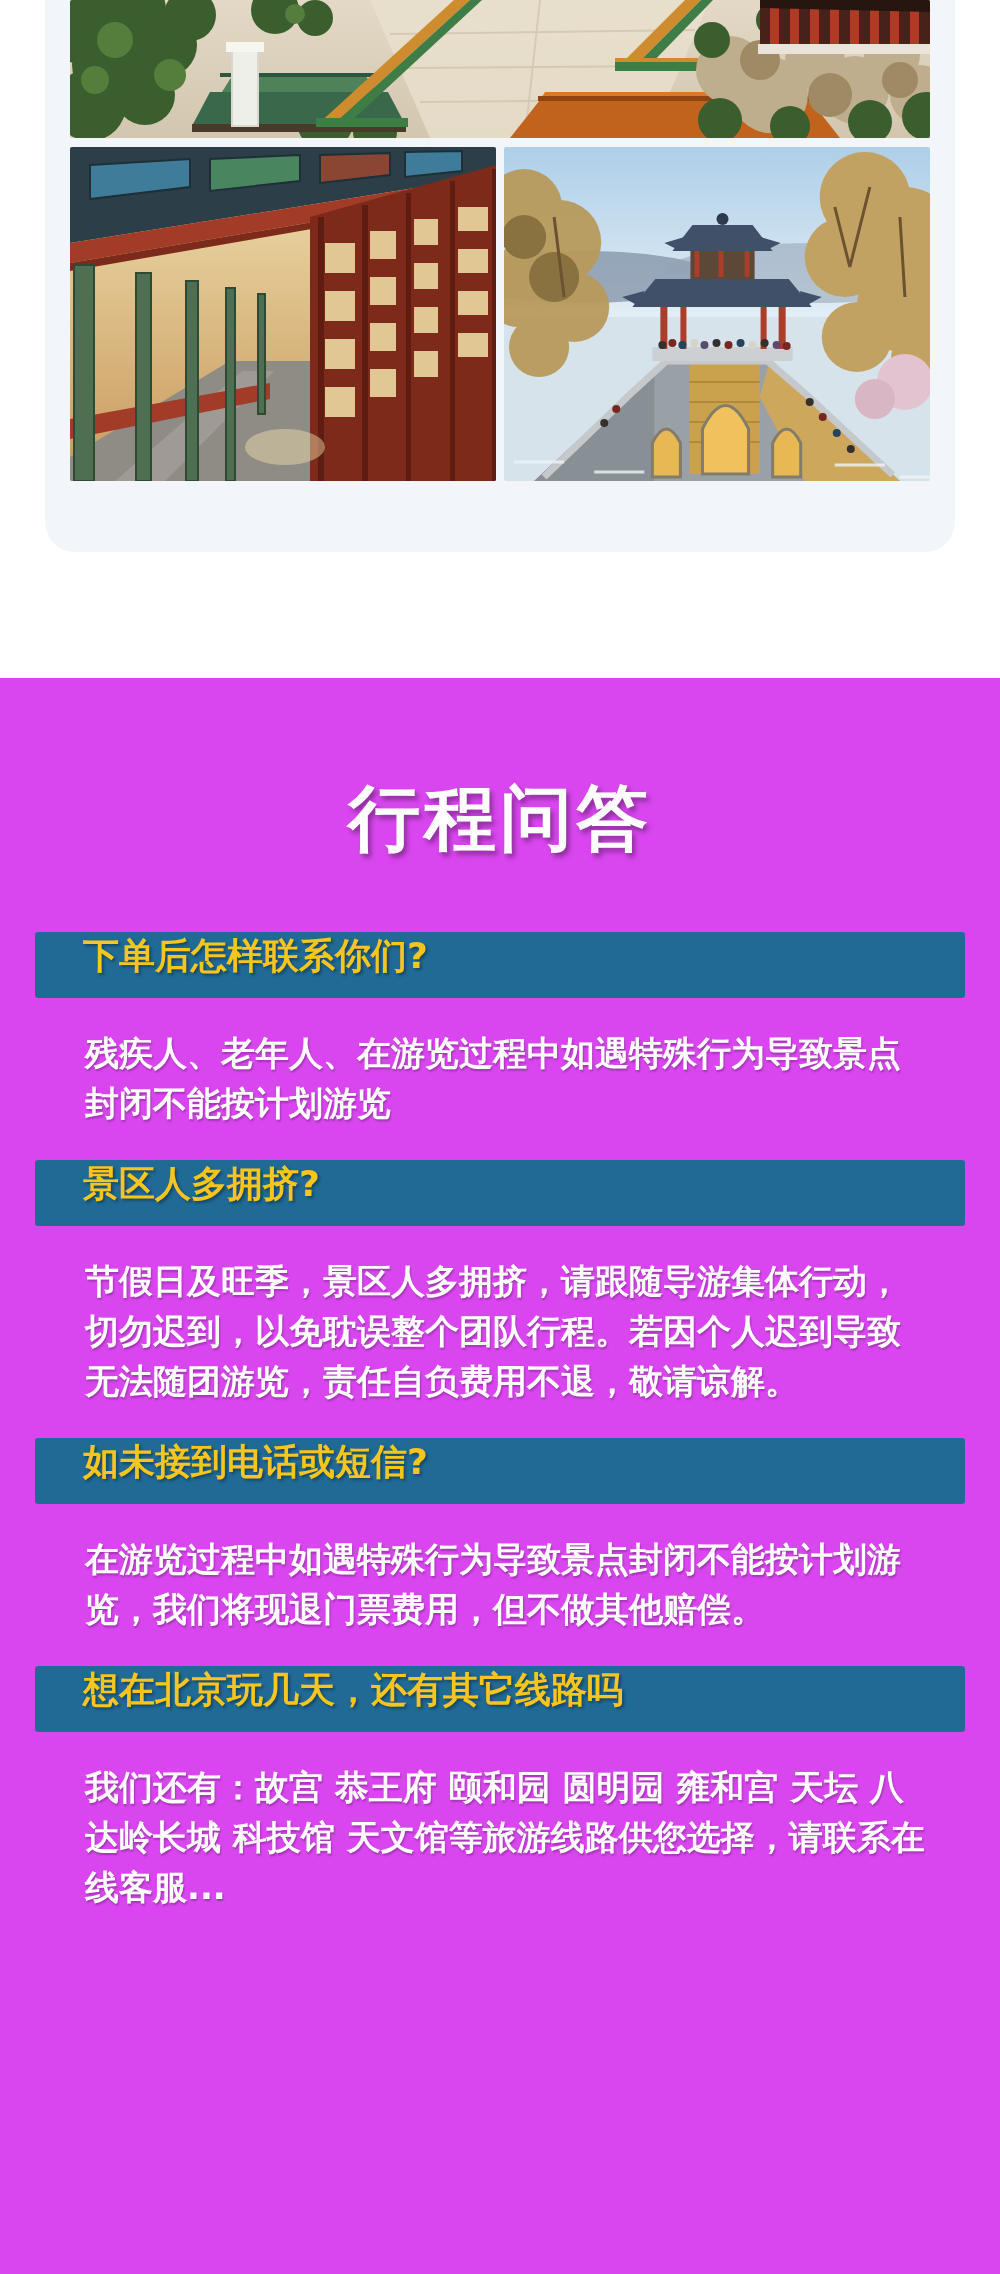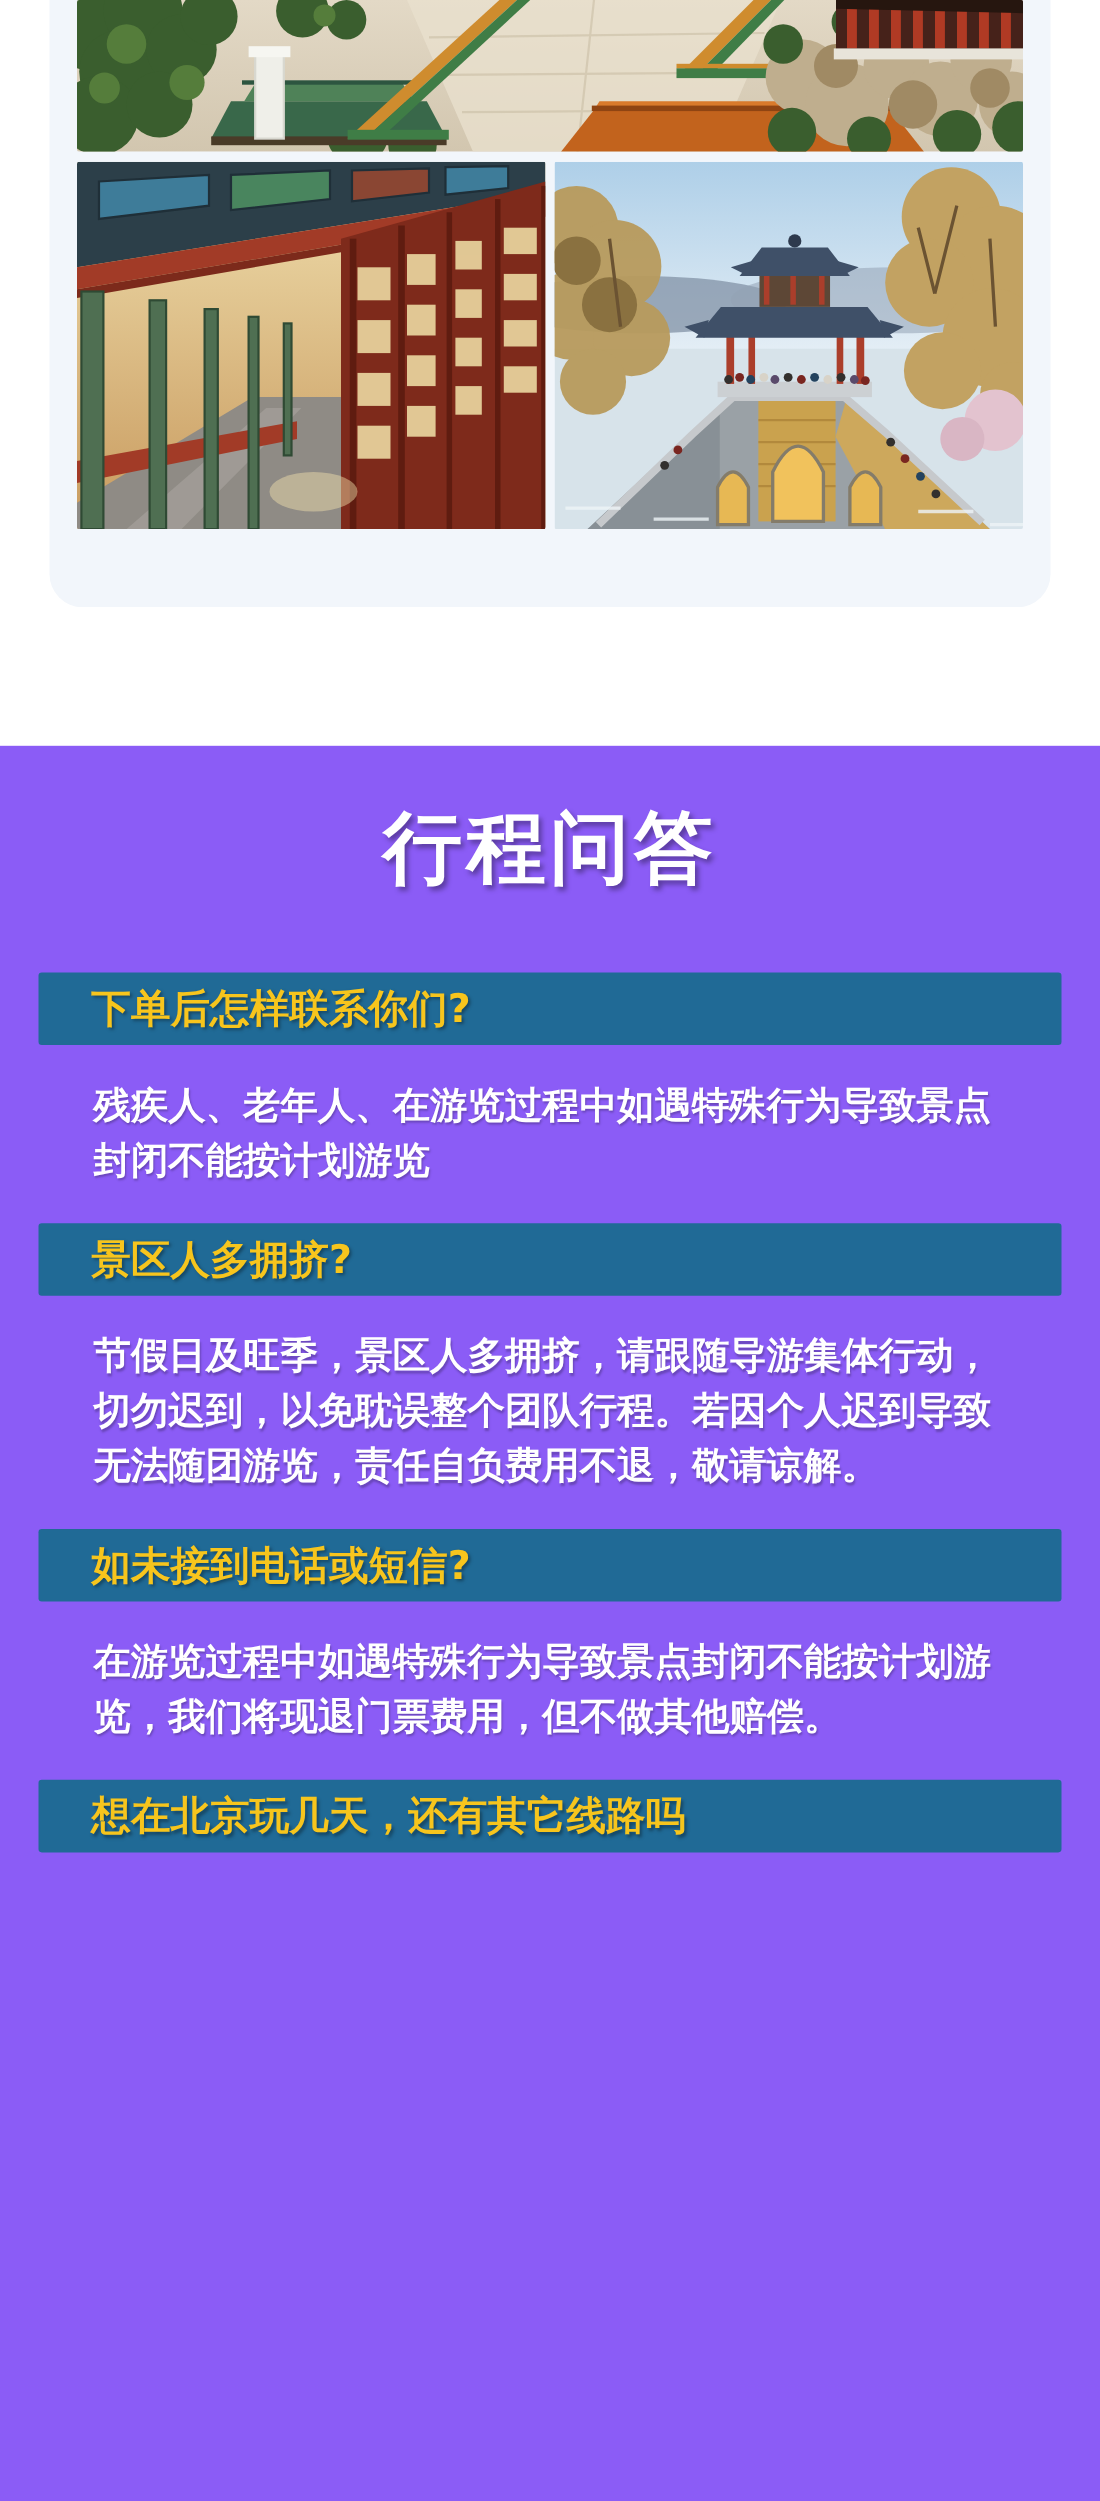--- a/index.html
+++ b/index.html
@@ -13,31 +13,31 @@
   }
   .photo-main{width:860px;height:138px;overflow:hidden;border-radius:2px;}
   .photo-row{display:flex;gap:8px;margin-top:9px;}
   .photo-half{width:426px;height:334px;overflow:hidden;border-radius:2px;}
   .photo-main svg,.photo-half svg{display:block;width:100%;height:100%;}
 
   .gap-spacer{height:126px;background:#ffffff;}
 
   
   .qa-section{
-    background:#8b5cf6;height:1596px;box-sizing:border-box;
-    padding-top:56px;overflow:hidden;
+    background:#d946ef;height:1596px;box-sizing:border-box;
+    padding-top:104px;overflow:hidden;
   }
   .qa-title{
     margin:0 0 78px;text-align:center;color:#ffffff;
     font-size:72px;font-weight:bold;letter-spacing:4px;line-height:1;
     text-shadow:3px 4px 5px rgba(0,0,0,.35);
   }
   .qa-question{
     height:66px;margin:0 35px 30px;background:#206A96;border-radius:3px;
-    display:flex;align-items:center;padding-left:48px;box-sizing:border-box;
+    display:flex;padding-left:48px;box-sizing:border-box;
     color:#F7C51D;font-size:36px;font-weight:bold;
     text-shadow:2px 2px 3px rgba(0,0,0,.35);
     white-space:nowrap;overflow:hidden;
   }
   .qa-answer{
     margin:0 75px 32px 85px;color:#ffffff;
     font-size:34px;line-height:50px;font-weight:600;
     text-shadow:1px 2px 2px rgba(0,0,0,.25);
   }
 </style>
@@ -342,16 +342,17 @@
       <div class="qa-question">
         <span>如未接到电话或短信?</span>
       </div>
       <p class="qa-answer">在游览过程中如遇特殊行为导致景点封闭不能按计划游览，我们将现退门票费用，但不做其他赔偿。</p>
     </div>
 
     <div>
       <div class="qa-question">
         <span>想在北京玩几天，还有其它线路吗</span>
       </div>
+      <p class="qa-answer">我们还有：故宫 恭王府 颐和园 圆明园 雍和宫 天坛 八达岭长城 科技馆 天文馆等旅游线路供您选择，请联系在线客服...</p>
     </div>
   </div>
 
 </div>
 
 </body></html>

